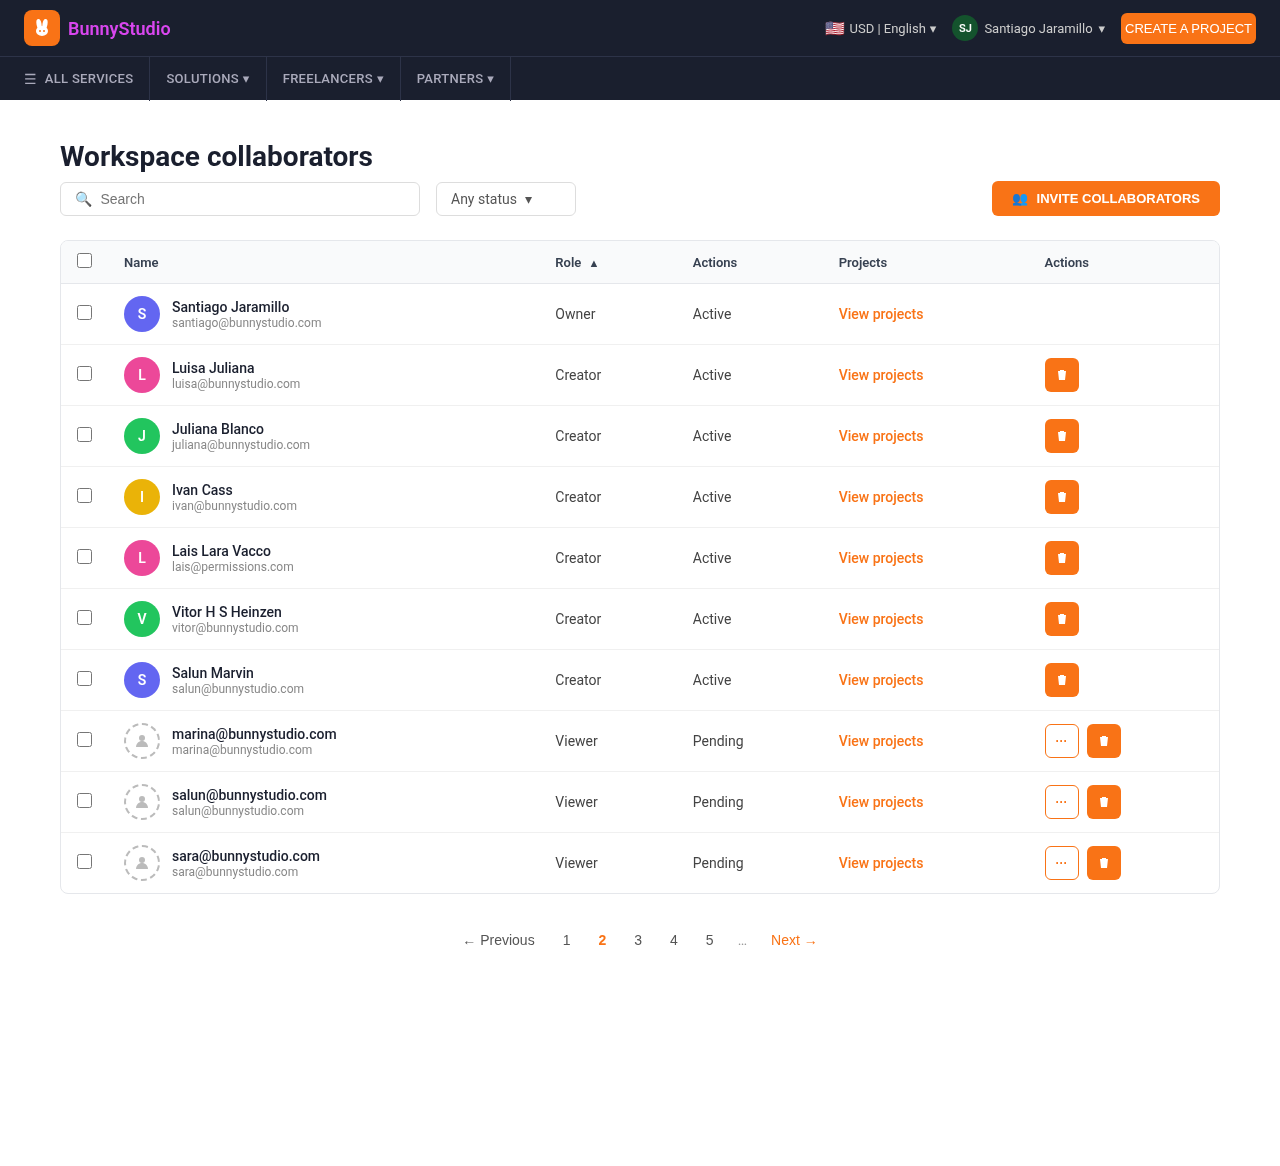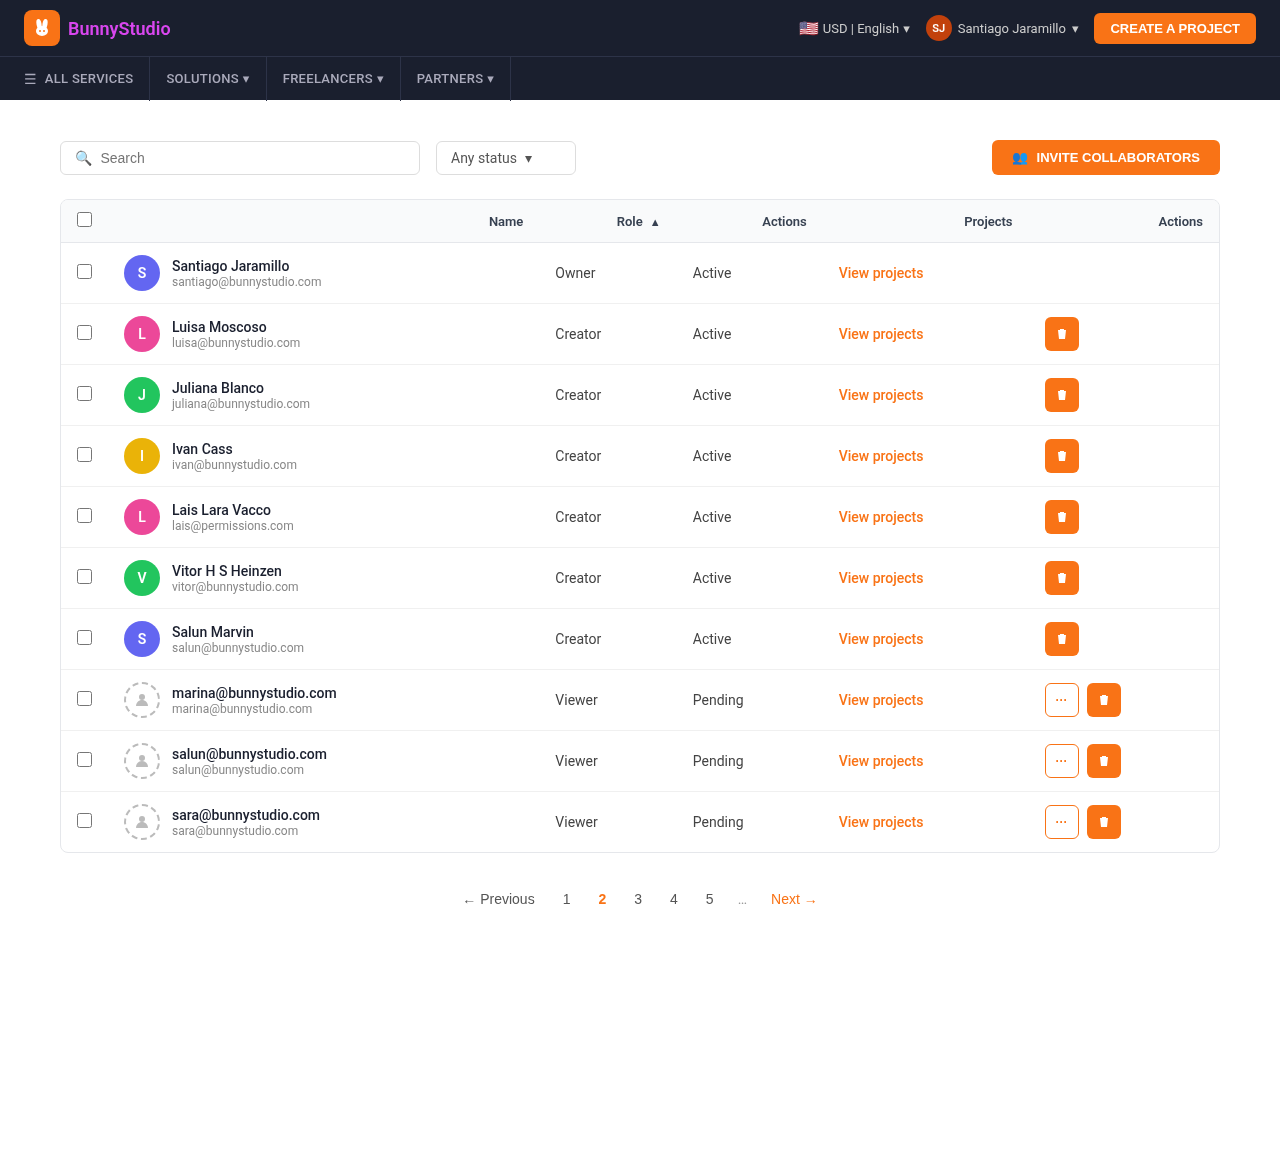--- a/index.html
+++ b/index.html
@@ -21,26 +21,26 @@
       border-radius: 8px;
       display: flex; align-items: center; justify-content: center;
       color: white; font-weight: bold; font-size: 18px;
     }
     .logo-text { color: #d946ef; font-size: 18px; font-weight: 600; }
     .navbar-right { display: flex; align-items: center; gap: 16px; }
     .nav-currency { color: #ccc; font-size: 13px; display: flex; align-items: center; gap: 4px; cursor: pointer; }
     .nav-user { color: #ccc; font-size: 13px; display: flex; align-items: center; gap: 6px; cursor: pointer; }
     .user-avatar-small {
       width: 26px; height: 26px; border-radius: 50%;
-      background: #c2410c; display: flex; align-items: center; justify-content: center;
+      background: #14532d; display: flex; align-items: center; justify-content: center;
       color: white; font-size: 11px; font-weight: 600;
     }
     .btn-create {
       background: #f97316; color: white; border: none;
-      padding: 8px 16px; border-radius: 6px; font-size: 13px; font-weight: 700;
+      padding: 8px 4px; border-radius: 6px; font-size: 13px; font-weight: 400;
       cursor: pointer; white-space: nowrap;
     }
 
     
     .subnav {
       background: #1a1f2e;
       display: flex;
       align-items: center;
       padding: 0 24px;
       height: 44px;
@@ -87,21 +87,21 @@
       cursor: pointer; display: flex; align-items: center; gap: 8px;
     }
 
     
     .table-wrapper {
       border: 1px solid #e5e7eb; border-radius: 8px; overflow: hidden;
     }
     table { width: 100%; border-collapse: collapse; }
     thead th {
       background: #f9fafb; padding: 12px 16px;
-      text-align: right; font-size: 13px; font-weight: 600; color: #374151;
+      text-align: left; font-size: 13px; font-weight: 600; color: #374151;
       border-bottom: 1px solid #e5e7eb;
     }
     thead th:first-child { width: 44px; }
     tbody tr { border-bottom: 1px solid #f0f0f0; }
     tbody tr:last-child { border-bottom: none; }
     tbody td { padding: 12px 16px; font-size: 14px; vertical-align: middle; }
     .checkbox-cell { width: 44px; text-align: center; }
     input[type="checkbox"] { width: 15px; height: 15px; cursor: pointer; }
 
     .user-cell { display: flex; align-items: center; gap: 12px; }
@@ -202,20 +202,21 @@
   </div>
   <div class="subnav-item">
     <span class="subnav-dropdown">
       <span>PARTNERS</span>
       <span>▾</span>
     </span>
   </div>
 </nav>
 
 <main class="main">
+  <h1 class="page-title">Workspace collaborators</h1>
 
   <div class="toolbar">
     <div class="search-box">
       <span class="search-icon">🔍</span>
       <input type="text" placeholder="Search" style="">
     </div>
     <div class="status-select">
       <span>Any status</span>
       <span>▾</span>
     </div>
@@ -261,21 +262,21 @@
             <td>
               <div class="actions-cell"></div>
             </td>
           </tr>
           <tr>
             <td class="checkbox-cell"><input type="checkbox" style=""></td>
             <td>
               <div class="user-cell">
                 <div class="avatar" style="background: rgb(236, 72, 153);">L</div>
                 <div>
-                  <div class="user-name">Luisa Moscoso</div>
+                  <div class="user-name">Luisa Juliana</div>
                   <div class="user-email">luisa@bunnystudio.com</div>
                 </div>
               </div>
             </td>
             <td class="role-cell">Creator</td>
             <td class="status-active">Active</td>
             <td><a class="view-projects" href="#">View projects</a></td>
             <td>
               <div class="actions-cell">
                 <button class="btn-action">

